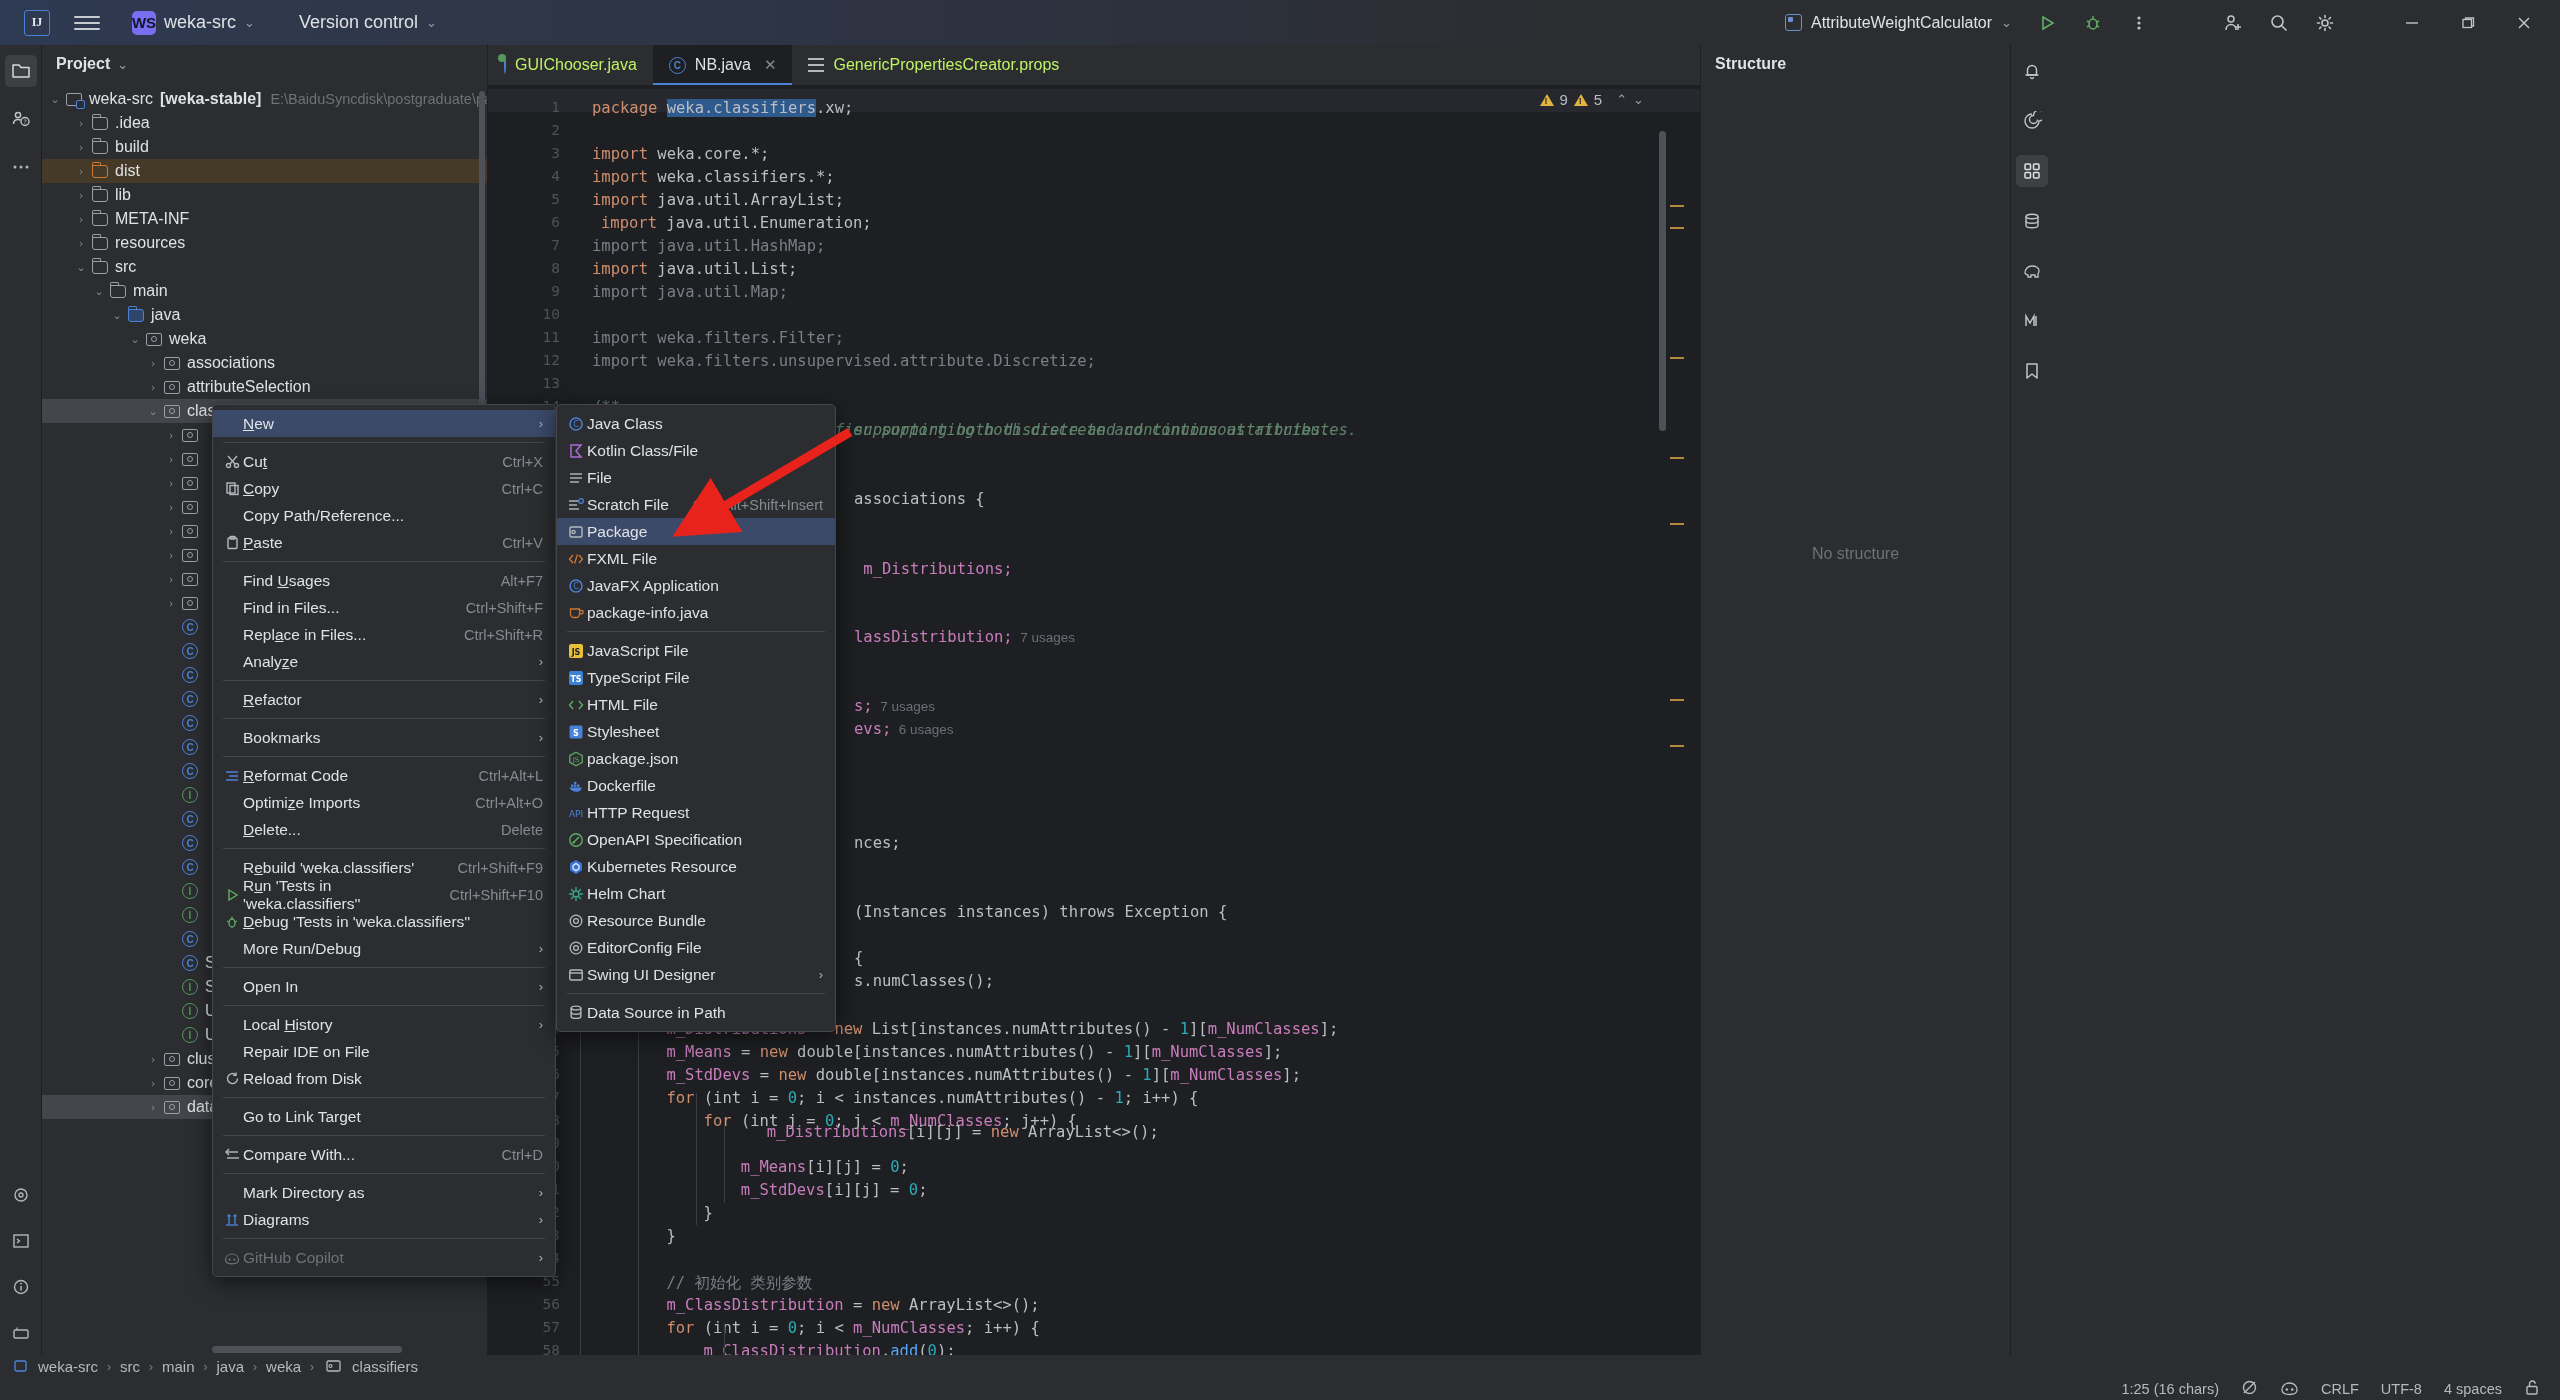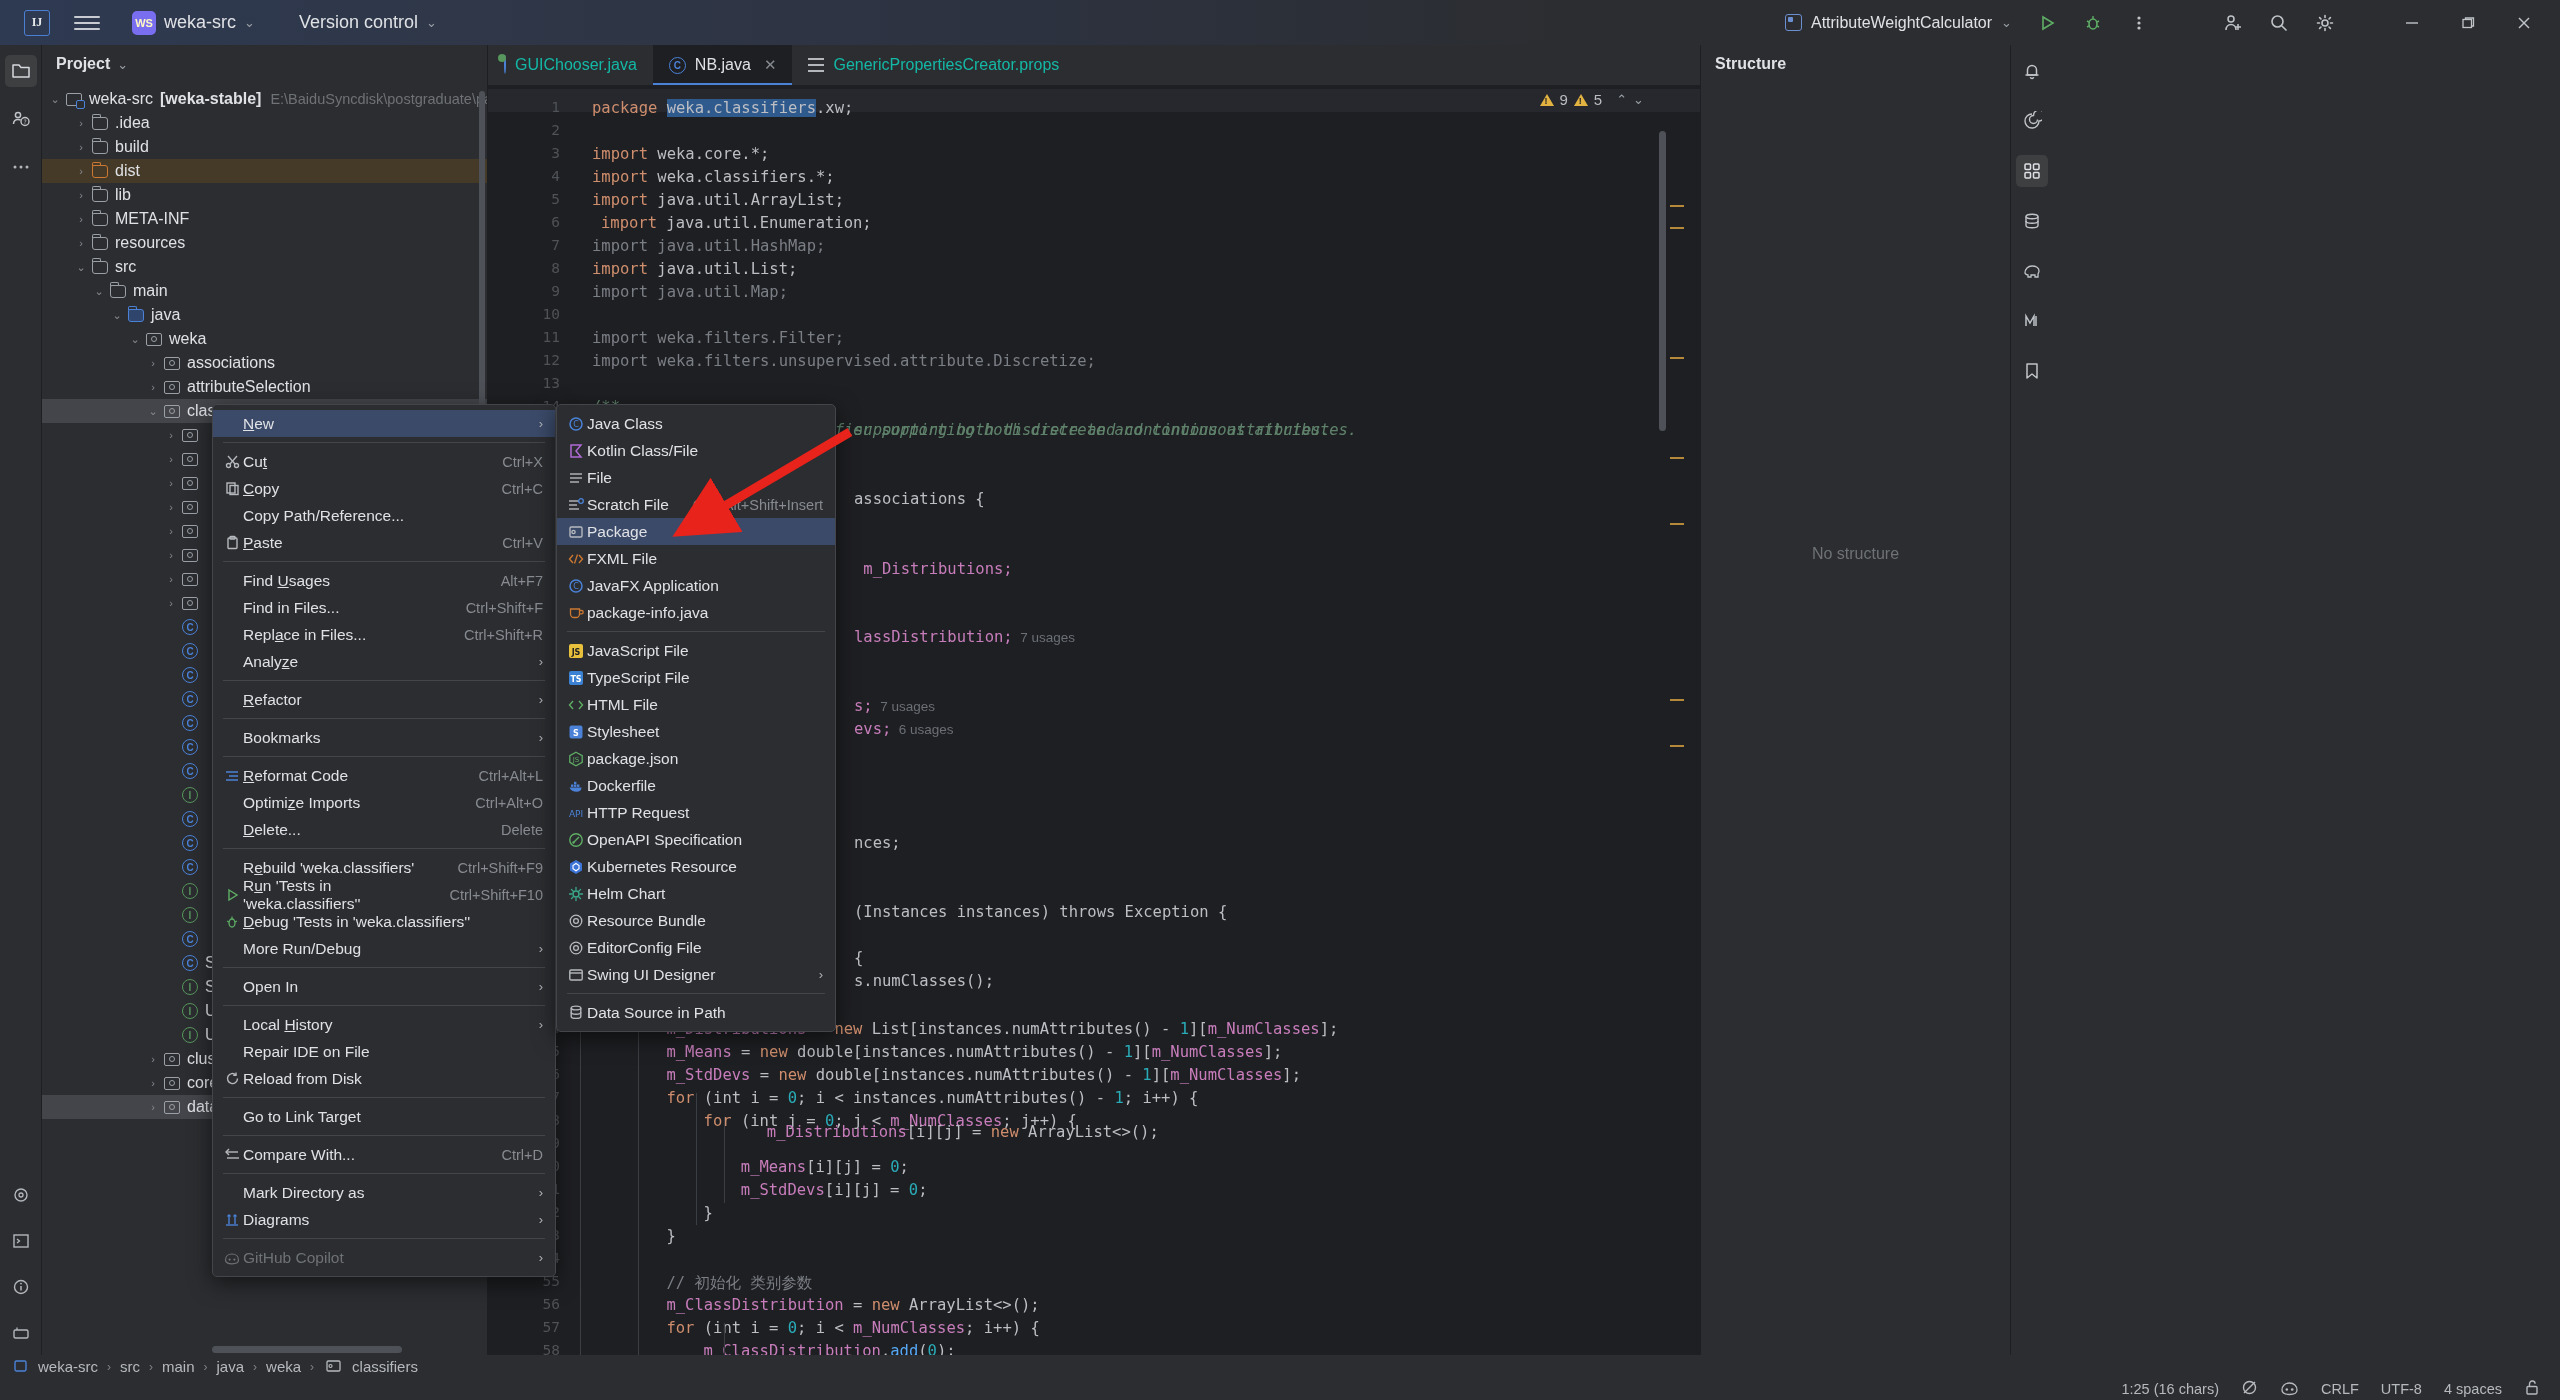--- a/index.html
+++ b/index.html
@@ -24,21 +24,21 @@
     display: flex; align-items: center; justify-content: center;
     font-size: 12px; font-weight: bold; color: #e6e8ea;
     font-family: "Liberation Serif", serif;
   }
   .tb-burger { margin-left: 24px; width: 26px; height: 26px; display:flex; flex-direction:column; justify-content:center; gap:4px; }
   .tb-burger i { display:block; height: 2px; background:#c8ccd2; border-radius:1px; }
   .tb-proj { display: flex; align-items: center; margin-left: 26px; gap: 8px; cursor: default; padding: 3px 6px; border-radius: 4px; }
   .ws-badge {
     width: 24px; height: 24px; border-radius: 5px; background: #7a6ef0;
     display: flex; align-items: center; justify-content: center;
-    font-size: 11px; font-weight: bold; color: #fef9c3;
+    font-size: 15px; font-weight: bold; color: #0f172a;
   }
   .tb-label { font-size: 18px; color: #dfe1e5; }
   .chev { color: #9aa0a6; font-size: 13px; }
   .tb-vcs { margin-left: 32px; display:flex; align-items:center; gap: 8px; font-size: 18px; color:#dfe1e5; padding: 3px 6px; }
   .tb-right { margin-left: auto; display: flex; align-items: center; gap: 8px; }
   .run-cfg { display:flex; align-items:center; gap:9px; padding: 4px 8px; border-radius:4px; }
   .cfg-ico { width:17px; height:17px; border:1.6px solid #6b8fd1; border-radius:3px; position:relative; background:#2b2d30;}
   .cfg-ico:after{content:'';position:absolute;left:2px;top:2px;width:5px;height:5px;background:#6b8fd1;border-radius:1px;}
   .tb-icobtn { width: 38px; height: 38px; display:flex; align-items:center; justify-content:center; border-radius:4px; }
   .winbtn { width: 48px; height: 45px; display:flex; align-items:center; justify-content:center; }
@@ -87,21 +87,21 @@
   .pkg { width:16px; height:13px; border:1.6px solid #9aa0a6; border-radius:2px; display:flex;align-items:center;justify-content:center;}
   .pkg:after{content:'';width:4px;height:4px;border:1.3px solid #9aa0a6;border-radius:50%;}
   .cls-c { width:16px;height:16px;border-radius:50%;border:1.6px solid #4b82d8;color:#4b82d8;font-size:10px;display:flex;align-items:center;justify-content:center;font-weight:bold;}
   .cls-i { width:16px;height:16px;border-radius:50%;border:1.6px solid #57965c;color:#57965c;font-size:10px;display:flex;align-items:center;justify-content:center;font-weight:bold;}
   .mod-ico { width:16px;height:13px;border:1.6px solid #9aa0a6;border-radius:2px;position:relative;}
   .mod-ico:after{content:'';position:absolute;right:-4px;bottom:-4px;width:7px;height:7px;border:1.6px solid #4b82d8;border-radius:2px;background:#2b2d30;}
 
   
   .editor-wrap { position: absolute; left: 488px; top: 45px; right: 352px; height: 1310px; background: #1e1f22; }
   .tabbar { height: 40px; background: #2b2d30; display: flex; align-items: stretch; }
-  .etab { display:flex; align-items:center; gap:9px; padding: 0 16px; font-size: 16px; color:#14b8a6; position:relative; }
+  .etab { display:flex; align-items:center; gap:9px; padding: 0 16px; font-size: 16px; color:#bef264; position:relative; }
   .etab.active { background:#1e1f22; color:#dfe1e5; }
   .etab.active:after{content:'';position:absolute;left:0;right:0;bottom:0;height:2px;background:#4b82d8;}
   .tab-x { color:#878b91; font-size:15px; margin-left: 4px;}
   .ico-java { width:17px;height:17px;border-radius:50%;border:1.7px solid #4b82d8;color:#4b82d8;font-size:10px;display:flex;align-items:center;justify-content:center;font-weight:bold;}
   .ico-gui { width:17px;height:17px;border-radius:50%;border:1.7px solid #4b82d8;position:relative;}
   .ico-gui:after{content:'';position:absolute;right:-1px;top:-2px;width:8px;height:8px;border-radius:50%;background:#57965c;}
   .ico-props { width:16px;height:14px;display:flex;flex-direction:column;justify-content:space-between;}
   .ico-props i{display:block;height:1.8px;background:#b4b8bd;}
 
   .code-area { position:absolute; left:0; top:40px; right:0; bottom: 0; background:#1e1f22; overflow:hidden; }

